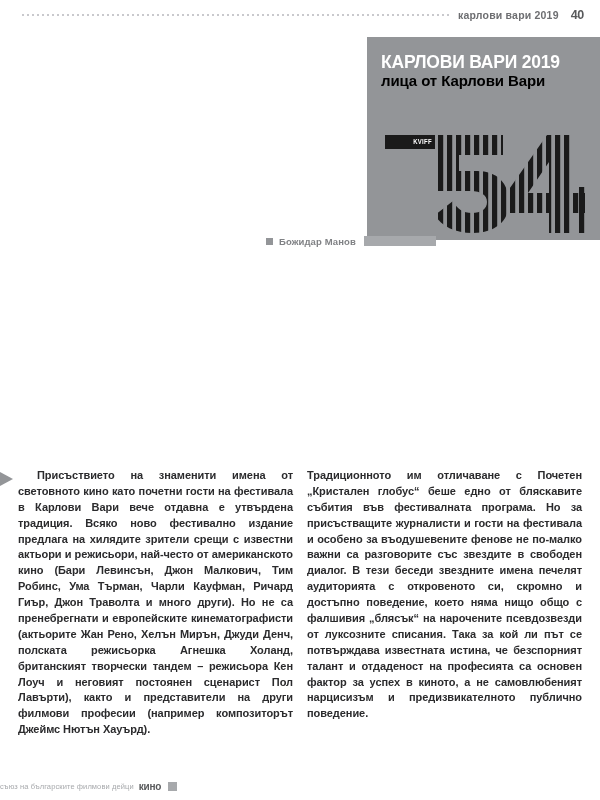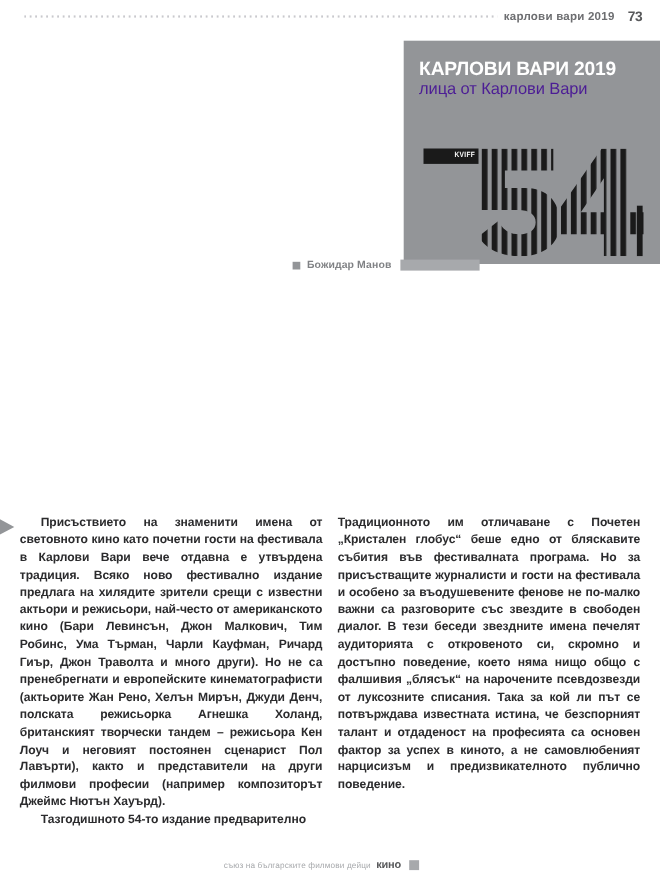--- a/index.html
+++ b/index.html
@@ -73,23 +73,23 @@
   .hero-title {
     color: #ffffff;
     font-size: 17.5px;
     font-weight: 700;
     letter-spacing: -.2px;
     line-height: 1.04;
     margin: 0;
     white-space: nowrap;
   }
   .hero-subtitle {
-    color: #4c1d95;
+    color: #000000;
     font-size: 15px;
-    font-weight: 400;
+    font-weight: 700;
     letter-spacing: -.1px;
     line-height: 1.1;
     margin: 2px 0 0 0;
     white-space: nowrap;
   }
 
   
   .kviff-logo {
     position: absolute;
     left: 18px;
@@ -189,21 +189,21 @@
   }
 
   
   .page-footer {
     position: absolute;
     left: 0;
     bottom: 8px;
     width: 600px;
     display: flex;
     align-items: center;
-    justify-content: center;
+    justify-content: flex-start;
     padding-right: 16px;
     box-sizing: border-box;
   }
   .footer-tagline {
     font-size: 7.5px;
     color: #a7a9ac;
     letter-spacing: .1px;
     white-space: nowrap;
   }
   .footer-brand {
@@ -219,21 +219,21 @@
     background: #a7a9ac;
     margin-left: 7px;
   }
 </style>
 </head>
 <body>
 
 <div class="page-header">
   <div class="header-dots"></div>
   <div class="header-title">карлови вари 2019</div>
-  <div class="header-page-number">73</div>
+  <div class="header-page-number">40</div>
 </div>
 
 <div class="hero-panel">
 
   <div class="hero-title-block">
     <div class="hero-title">КАРЛОВИ ВАРИ 2019</div>
     <div class="hero-subtitle">лица от Карлови Вари</div>
   </div>
 
   <div class="kviff-logo">
@@ -268,21 +268,20 @@
   <span class="byline-bullet"></span>
   <span class="byline-name">Божидар Манов</span>
   <span class="byline-rule"></span>
 </div>
 
 <div class="start-marker"></div>
 
 <div class="article">
   <div class="column">
     <p class="lead">Присъствието на знаменити имена от световното кино като почетни гости на фестивала в Карлови Вари вече отдавна е утвърдена традиция. Всяко ново фестивално издание предлага на хилядите зрители срещи с известни актьори и режисьори, най-често от американското кино (Бари Левинсън, Джон Малкович, Тим Робинс, Ума Търман, Чарли Кауфман, Ричард Гиър, Джон Траволта и много други). Но не са пренебрегнати и европейските кинематографисти (актьорите Жан Рено, Хелън Мирън, Джуди Денч, полската режисьорка Агнешка Холанд, британският творчески тандем – режисьора Кен Лоуч и неговият постоянен сценарист Пол Лавърти), както и представители на други филмови професии (например композиторът Джеймс Нютън Хауърд).</p>
-    <p class="lead">Тазгодишното 54-то издание предварително</p>
   </div>
   <div class="column">
     <p>Традиционното им отличаване с Почетен „Кристален глобус“ беше едно от блясκавите събития във фестивалната програма. Но за присъстващите журналисти и гости на фестивала и особено за въодушевените фенове не по-малко важни са разговорите със звездите в свободен диалог. В тези беседи звездните имена печелят аудиторията с откровеното си, скромно и достъпно поведение, което няма нищо общо с фалшивия „блясък“ на нарочените псевдозвезди от луксозните списания. Така за кой ли път се потвърждава известната истина, че безспорният талант и отдаденост на професията са основен фактор за успех в киното, а не самовлюбеният нарцисизъм и предизвикателното публично поведение.</p>
   </div>
 </div>
 
 <div class="page-footer">
   <span class="footer-tagline">съюз на българските филмови дейци</span>
   <span class="footer-brand">кино</span>
   <span class="footer-square"></span>

